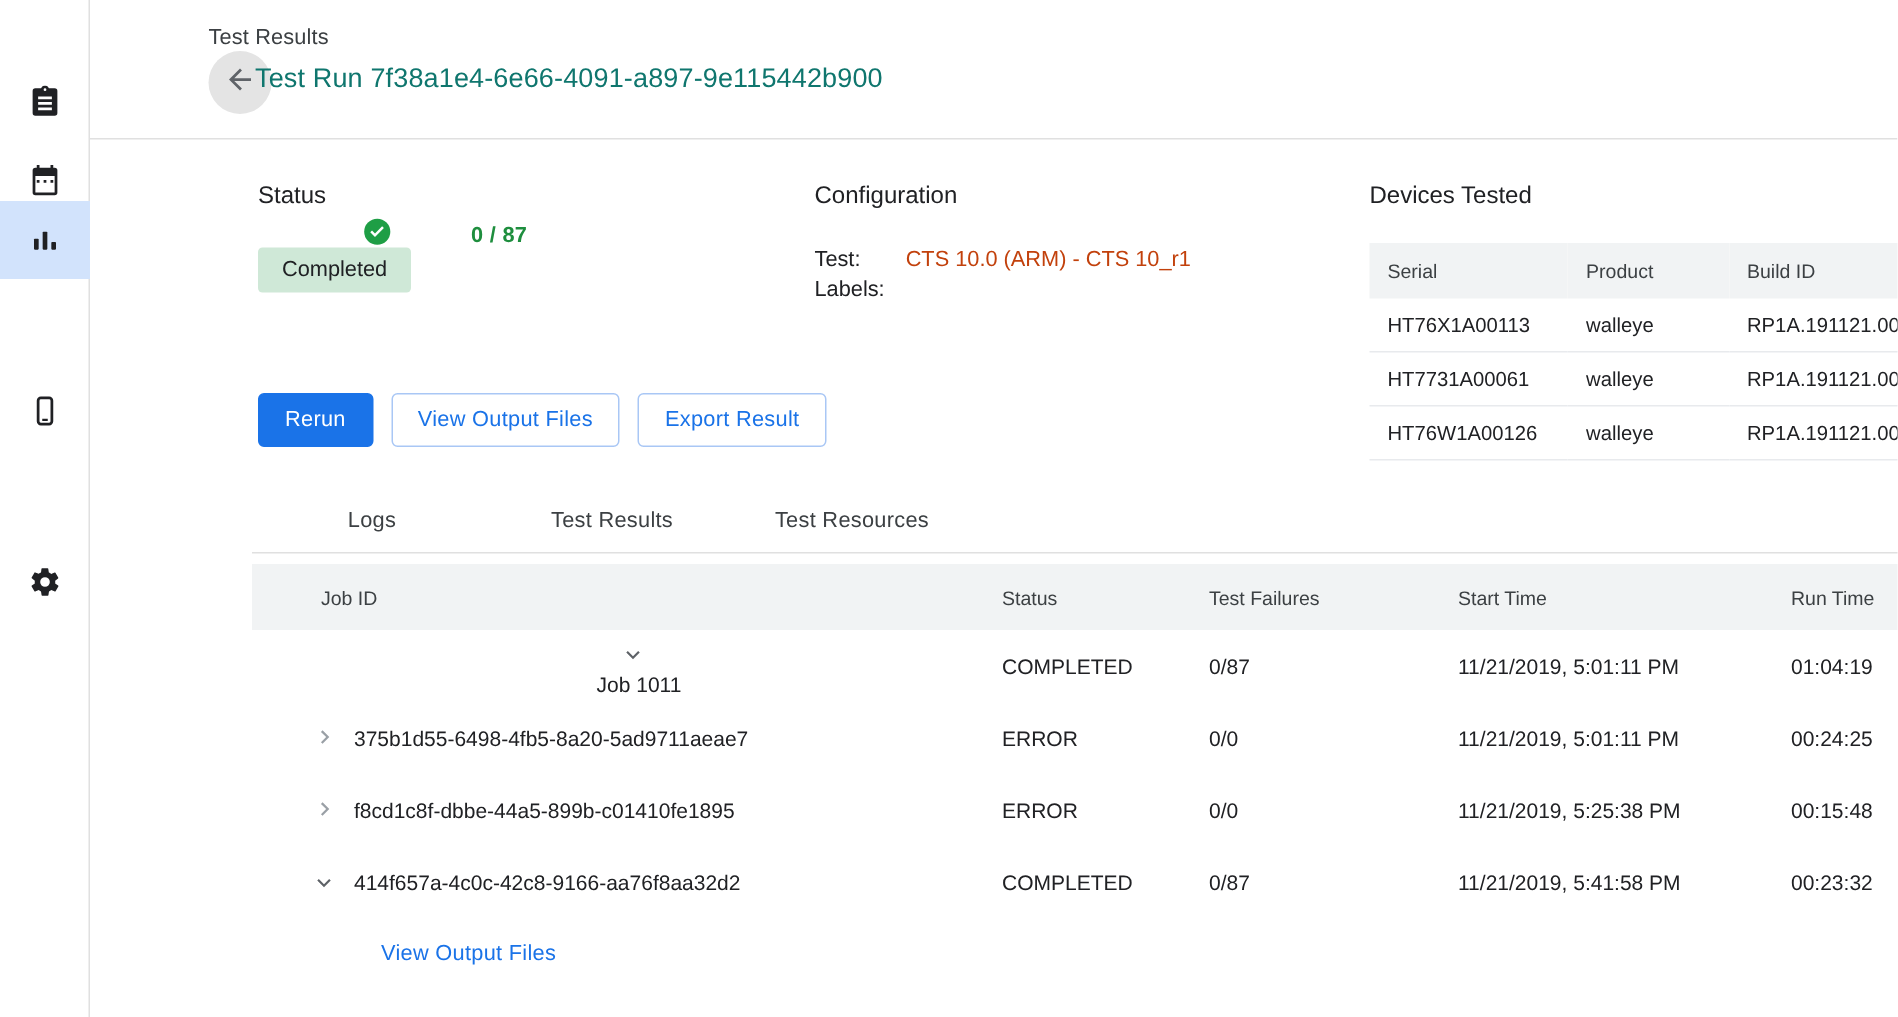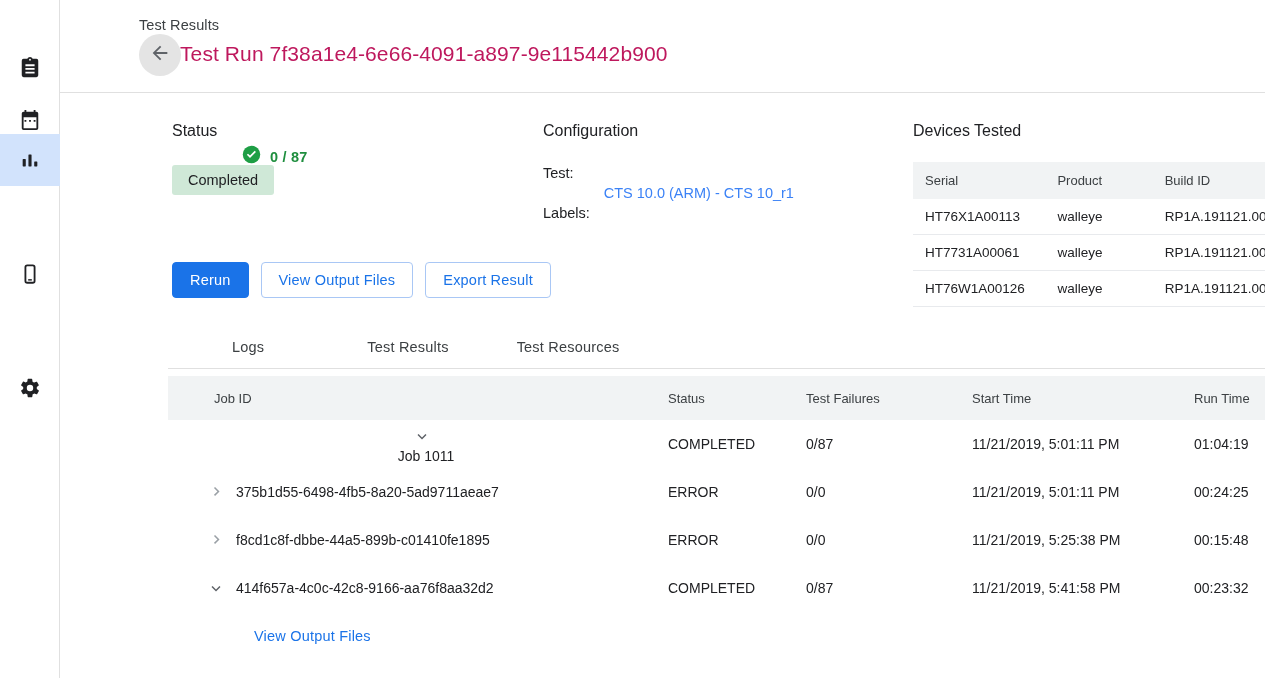--- a/index.html
+++ b/index.html
@@ -43,63 +43,63 @@
     font-size: 14.5px; color: #3c4043; letter-spacing: .1px;
   }
   .back-btn {
     position: absolute; left: 79px; top: 34px;
     width: 42px; height: 42px; border-radius: 50%;
     background: #e4e4e4;
     display: flex; align-items: center; justify-content: center;
     cursor: pointer; border: none;
   }
   .page-title {
-    position: absolute; left: 120px; top: 42px;
-    font-size: 21px; color: #be185d; letter-spacing: .1px;
+    position: absolute; left: 110px; top: 42px;
+    font-size: 18px; color: #0f766e; letter-spacing: .1px;
   }
 
   
   .summary { position: relative; height: 230px; }
   .sect-title { font-size: 16px; color: #202124; font-weight: 400; }
 
   .col-status   { position: absolute; left: 112px; top: 29px; }
   .col-config   { position: absolute; left: 483px; top: 29px; }
   .col-devices  { position: absolute; left: 853px; top: 29px; }
 
   .badge {
     display: inline-block;
     background: #cfe8d7; color: #202124;
     padding: 7px 16px; border-radius: 3px;
     font-size: 14.5px; margin-top: 25px;
   }
   .check-wrap {
     position: absolute; left: 182px; top: 52px;
     display: flex; align-items: center; gap: 9px;
   }
-  .check-count { color: #1e8e3e; font-size: 14.5px; font-weight: 700; letter-spacing: .2px; }
+  .check-count { color: #1e8e3e; font-size: 14.5px; font-weight: 700; letter-spacing: .2px; margin-left: 44px; }
 
   .btn-row { position: absolute; left: 112px; top: 169px; display: flex; gap: 12px; }
   .btn {
     height: 36px; padding: 0 17px; border-radius: 4px;
     font-size: 14.5px; font-family: inherit; cursor: pointer;
     display: flex; align-items: center; justify-content: center;
     letter-spacing: .2px;
   }
   .btn-primary { background: #1a73e8; color: #fff; border: 1px solid #1a73e8; }
   .btn-outline { background: #fff; color: #1a73e8; border: 1px solid #a9c7f5; }
 
   .cfg-grid {
     margin-top: 25px;
     display: grid;
     grid-template-columns: auto auto;
     column-gap: 14px; row-gap: 4px;
     font-size: 14.5px; color: #202124;
   }
   .cfg-key { color: #202124; }
-  .cfg-val { color: #3b82f6; margin-top: 20px; }
+  .cfg-val { color: #c2410c; }
 
   
   .dev-table {
     margin-top: 22px;
     width: 361px;
     border-collapse: collapse;
     font-size: 13.5px;
   }
   .dev-table th {
     background: #f1f3f4;

